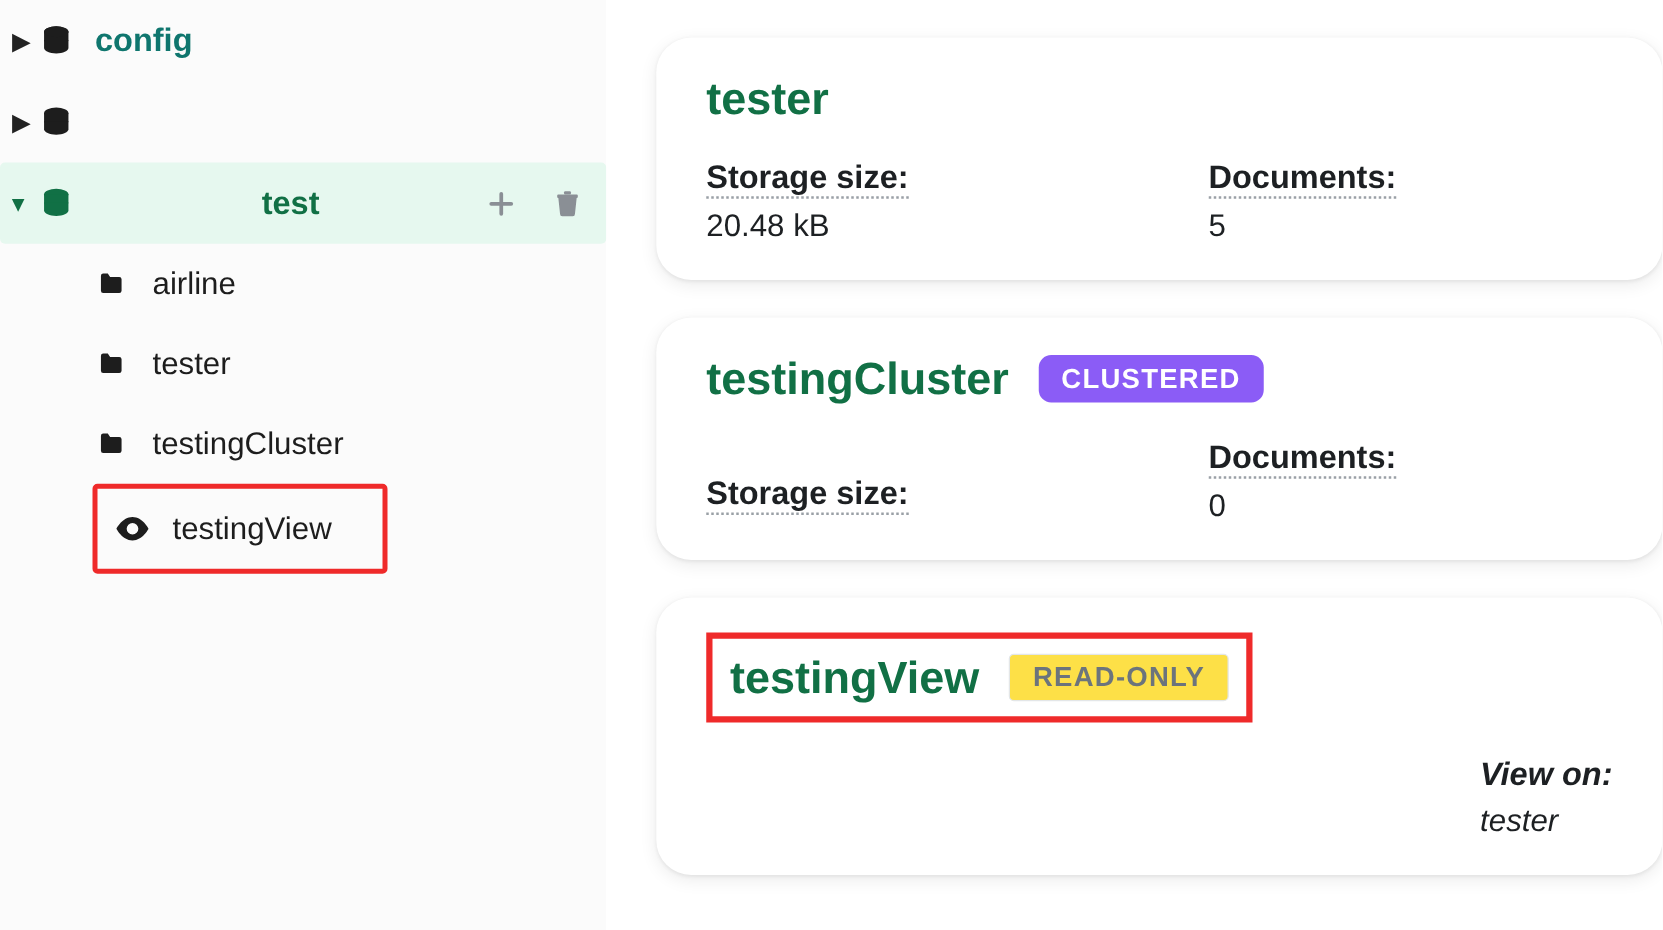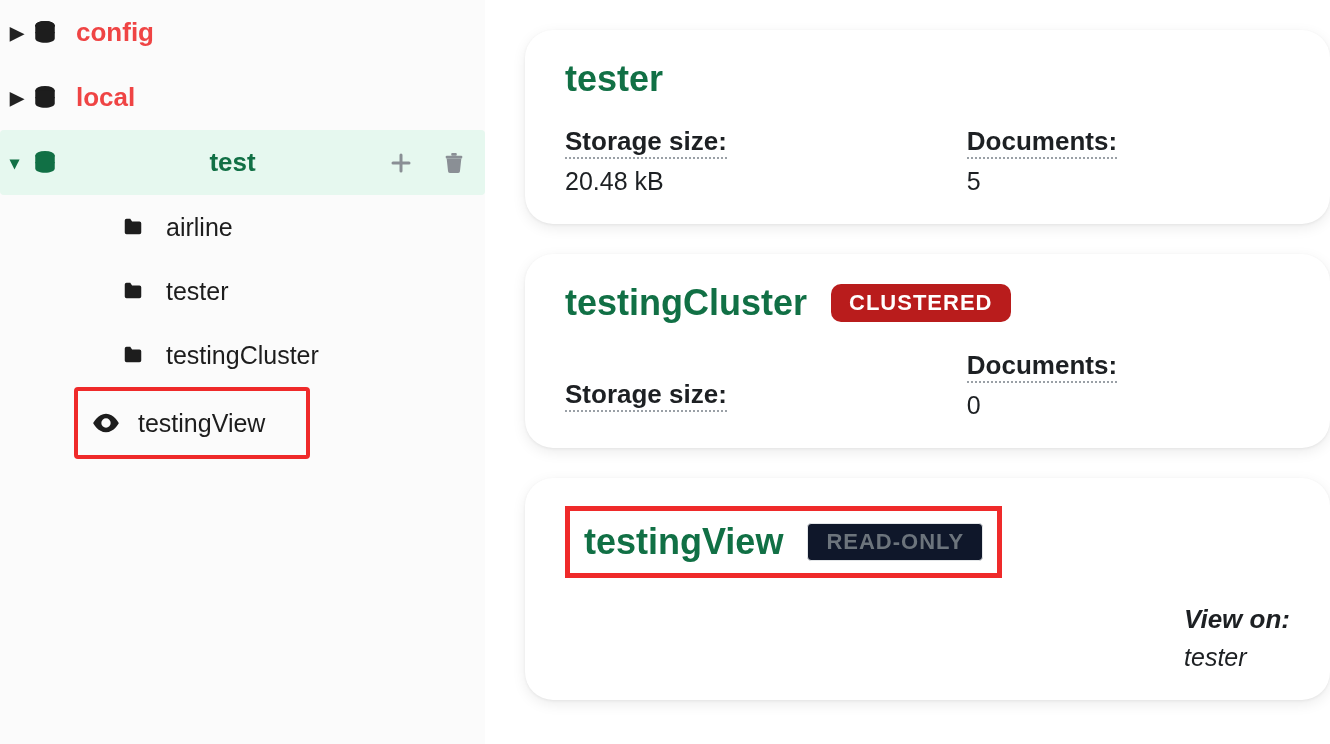--- a/index.html
+++ b/index.html
@@ -32,33 +32,33 @@
     border-radius: 4px;
   }
   .db-row.active { background: #e6f8ef; }
   .db-row .caret {
     width: 22px;
     font-size: 18px;
     color: #222;
   }
   .db-row.active .caret { color: #117045; }
   .db-row .db-icon { margin-right: 18px; }
-  .db-row .label { flex: 1; color: #ef4444; }
+  .db-row .label { flex: 1; color: #0f766e; }
   .db-row.active .label { color: #117045; text-align: center; }
   .db-row .actions {
     display: flex;
     gap: 30px;
     color: #8a8f95;
     font-size: 26px;
   }
   .coll-row {
     display: flex;
     align-items: center;
     height: 64px;
-    padding-left: 120px;
+    padding-left: 76px;
     font-size: 25px;
     font-weight: 500;
     cursor: pointer;
     color: #1d1d1d;
   }
   .coll-row .coll-icon {
     width: 32px;
     display:flex;
     align-items:center;
     margin-right: 14px;
@@ -95,33 +95,33 @@
     align-items: center;
     gap: 24px;
     margin-bottom: 26px;
   }
   .card .title {
     font-size: 36px;
     font-weight: 800;
     color: #117045;
   }
   .badge-dark {
-    background: #b91c1c;
+    background: #8b5cf6;
     color: #fff;
     border-radius: 10px;
     padding: 6px 18px;
     font-size: 22px;
     font-weight: 700;
     letter-spacing: 1px;
     display:flex;
     align-items:center;
     gap:10px;
   }
   .badge-light {
-    background: #0f172a;
+    background: #fde047;
     color: #6c747c;
     border: 1px solid #e3e6e8;
     border-radius: 4px;
     padding: 5px 18px;
     font-size: 22px;
     font-weight: 700;
     letter-spacing: 1px;
   }
   .stats {
     display: flex;
@@ -174,21 +174,20 @@
 
     <div class="db-row">
       <span class="caret">▶</span>
       <span class="db-icon">
         <svg width="26" height="28" viewBox="0 0 24 24" fill="#1d1d1d">
             <ellipse cx="12" cy="5" rx="9" ry="4"></ellipse>
             <path d="M3 5v6c0 2.2 4 4 9 4s9-1.8 9-4V5"></path>
             <path d="M3 11v6c0 2.2 4 4 9 4s9-1.8 9-4v-6"></path>
           </svg>
       </span>
-      <span class="label">local</span>
     </div>
 
     <div class="db-row active">
       <span class="caret">▾</span>
       <span class="db-icon">
         <svg width="26" height="28" viewBox="0 0 24 24" fill="#117045">
             <ellipse cx="12" cy="5" rx="9" ry="4"></ellipse>
             <path d="M3 5v6c0 2.2 4 4 9 4s9-1.8 9-4V5"></path>
             <path d="M3 11v6c0 2.2 4 4 9 4s9-1.8 9-4v-6"></path>
           </svg>

